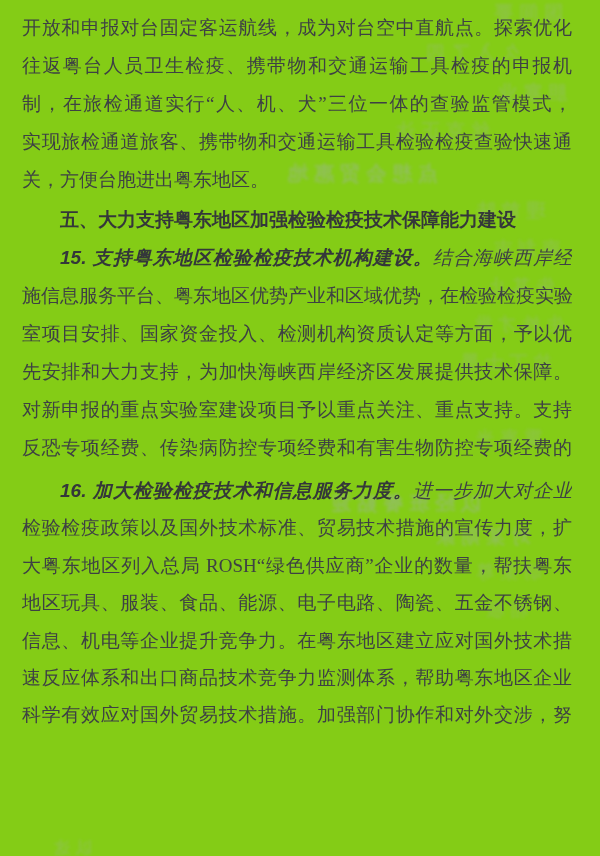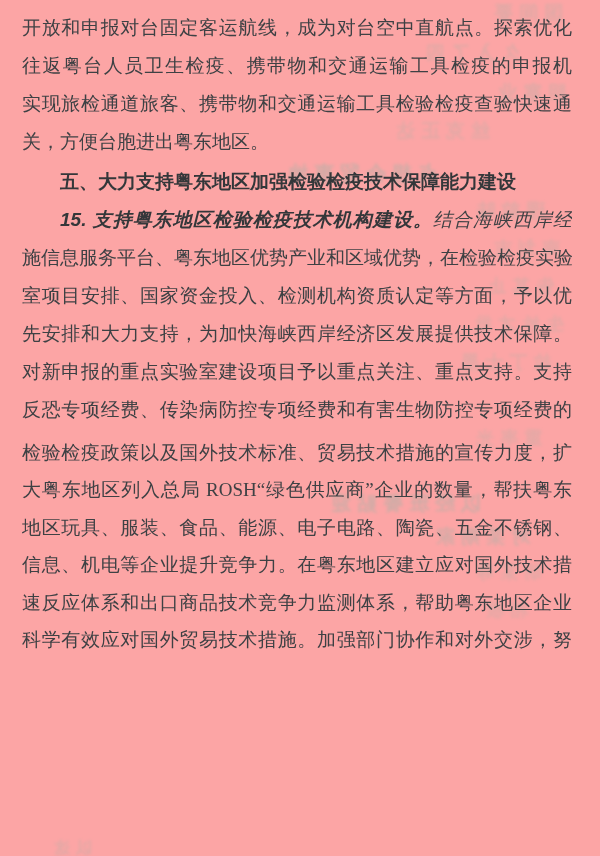--- a/index.html
+++ b/index.html
@@ -4,21 +4,21 @@
 <style>
   html,body{margin:0;padding:0;}
   body{
     width:600px;height:856px;
     background:#e9e9e9;
     font-family:"Liberation Serif", serif;
   }
   .page{
     position:relative;
     width:600px;height:856px;
-    background:#fca5a5;
+    background:#84cc16;
     overflow:hidden;
     color:#3e4144;
   }
   
   .content{
     position:absolute;
     left:22px;top:9px;width:550px;
     font-size:19px;
     line-height:38px;
     z-index:2;
@@ -93,38 +93,42 @@
     <span class="bleed" style="left:470px;top:560px;font-size:18px;opacity:.25">胡某尊</span>
     <span class="bleed" style="left:480px;top:598px;font-size:18px;opacity:.22">相极</span>
     <span class="bleed" style="left:48px;top:838px;font-size:16px;opacity:.30">以这</span>
   </div>
 
   <div class="content">
 
     <div class="para">
       <div class="line">开放和申报对台固定客运航线，成为对台空中直航点。探索优化</div>
       <div class="line">往返粤台人员卫生检疫、携带物和交通运输工具检疫的申报机</div>
+      <div class="line">制，在旅检通道实行“人、机、犬”三位一体的查验监管模式，</div>
       <div class="line">实现旅检通道旅客、携带物和交通运输工具检验检疫查验快速通</div>
       <div class="line end">关，方便台胞进出粤东地区。</div>
     </div>
 
     <div class="heading">五、大力支持粤东地区加强检验检疫技术保障能力建设</div>
 
     <div class="para">
       <div class="line indent">
         <span class="lead">15. 支持粤东地区检验检疫技术机构建设。</span><span>结合海峡西岸经</span>
       </div>
       <div class="line">施信息服务平台、粤东地区优势产业和区域优势，在检验检疫实验</div>
       <div class="line">室项目安排、国家资金投入、检测机构资质认定等方面，予以优</div>
       <div class="line">先安排和大力支持，为加快海峡西岸经济区发展提供技术保障。</div>
       <div class="line">对新申报的重点实验室建设项目予以重点关注、重点支持。支持</div>
       <div class="line">反恐专项经费、传染病防控专项经费和有害生物防控专项经费的</div>
     </div>
 
     <div class="para item16">
+      <div class="line indent">
+        <span class="lead">16. 加大检验检疫技术和信息服务力度。</span><span>进一步加大对企业</span>
+      </div>
       <div class="line">检验检疫政策以及国外技术标准、贸易技术措施的宣传力度，扩</div>
       <div class="line">大粤东地区列入总局 ROSH“绿色供应商”企业的数量，帮扶粤东</div>
       <div class="line">地区玩具、服装、食品、能源、电子电路、陶瓷、五金不锈钢、</div>
       <div class="line">信息、机电等企业提升竞争力。在粤东地区建立应对国外技术措</div>
       <div class="line">速反应体系和出口商品技术竞争力监测体系，帮助粤东地区企业</div>
       <div class="line">科学有效应对国外贸易技术措施。加强部门协作和对外交涉，努</div>
     </div>
 
   </div>
 </div>

